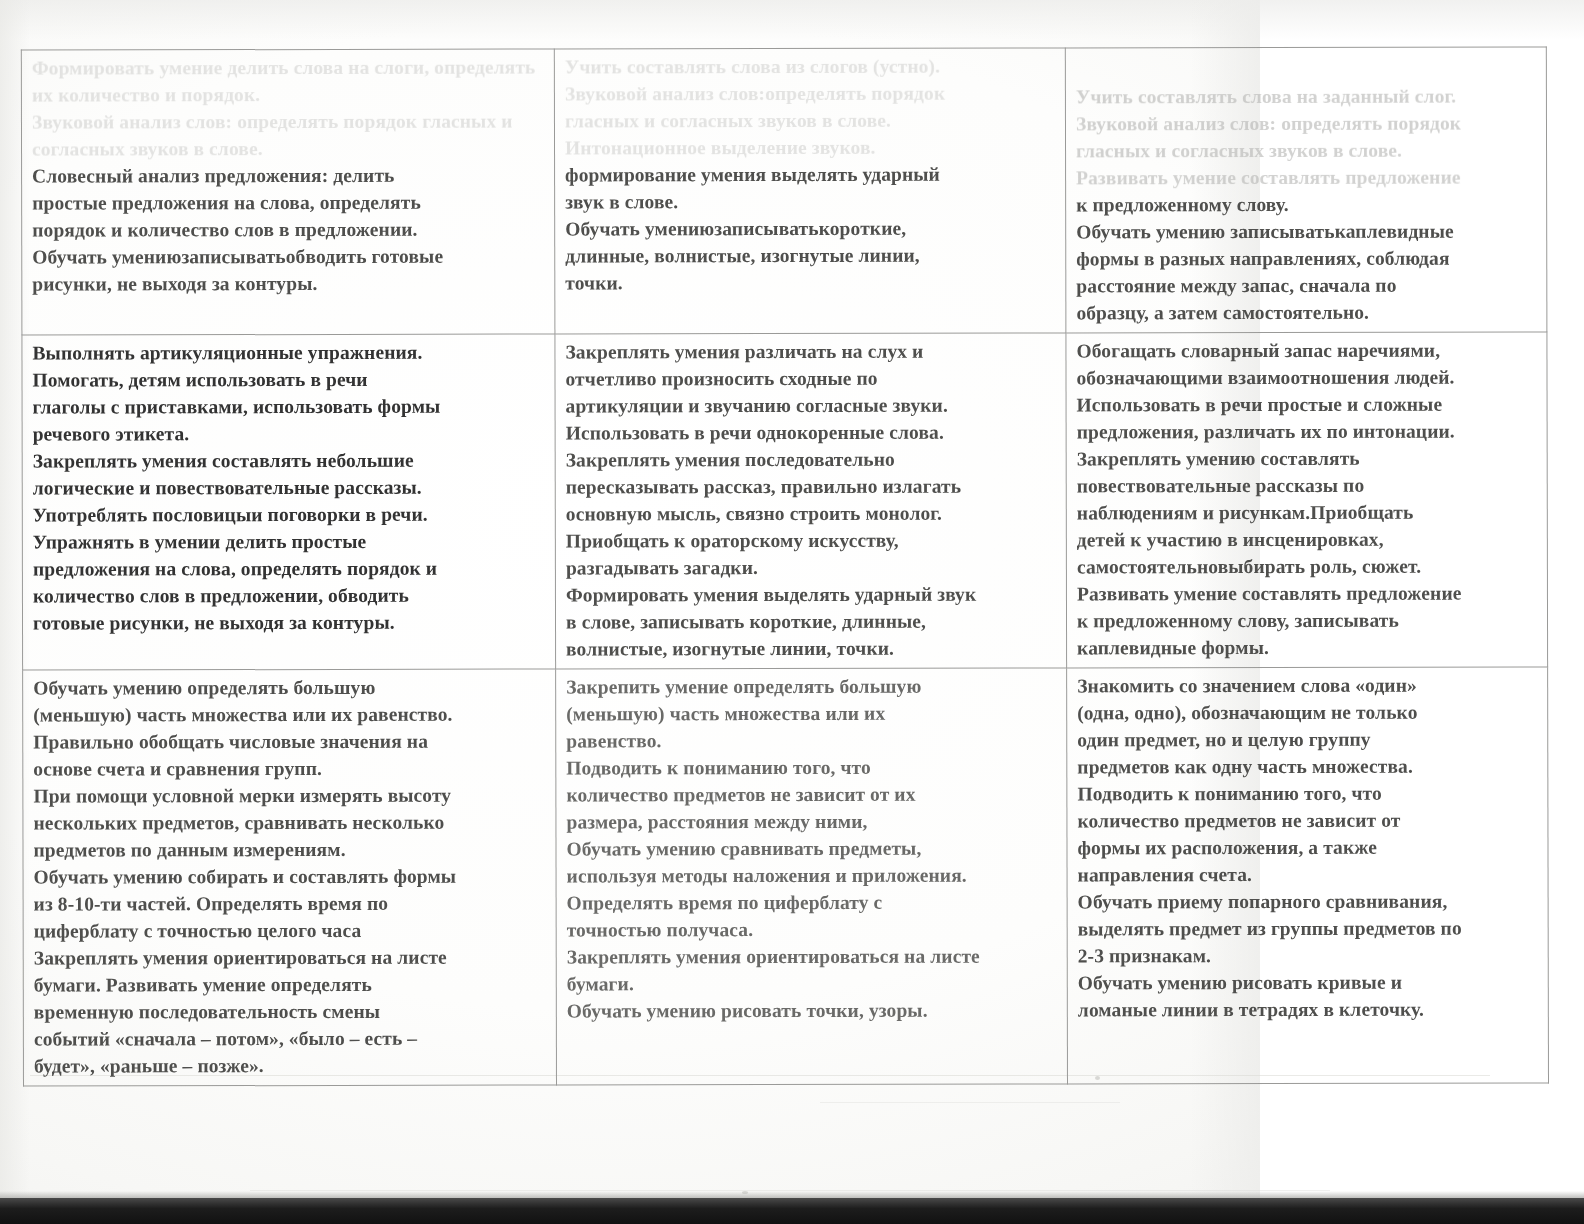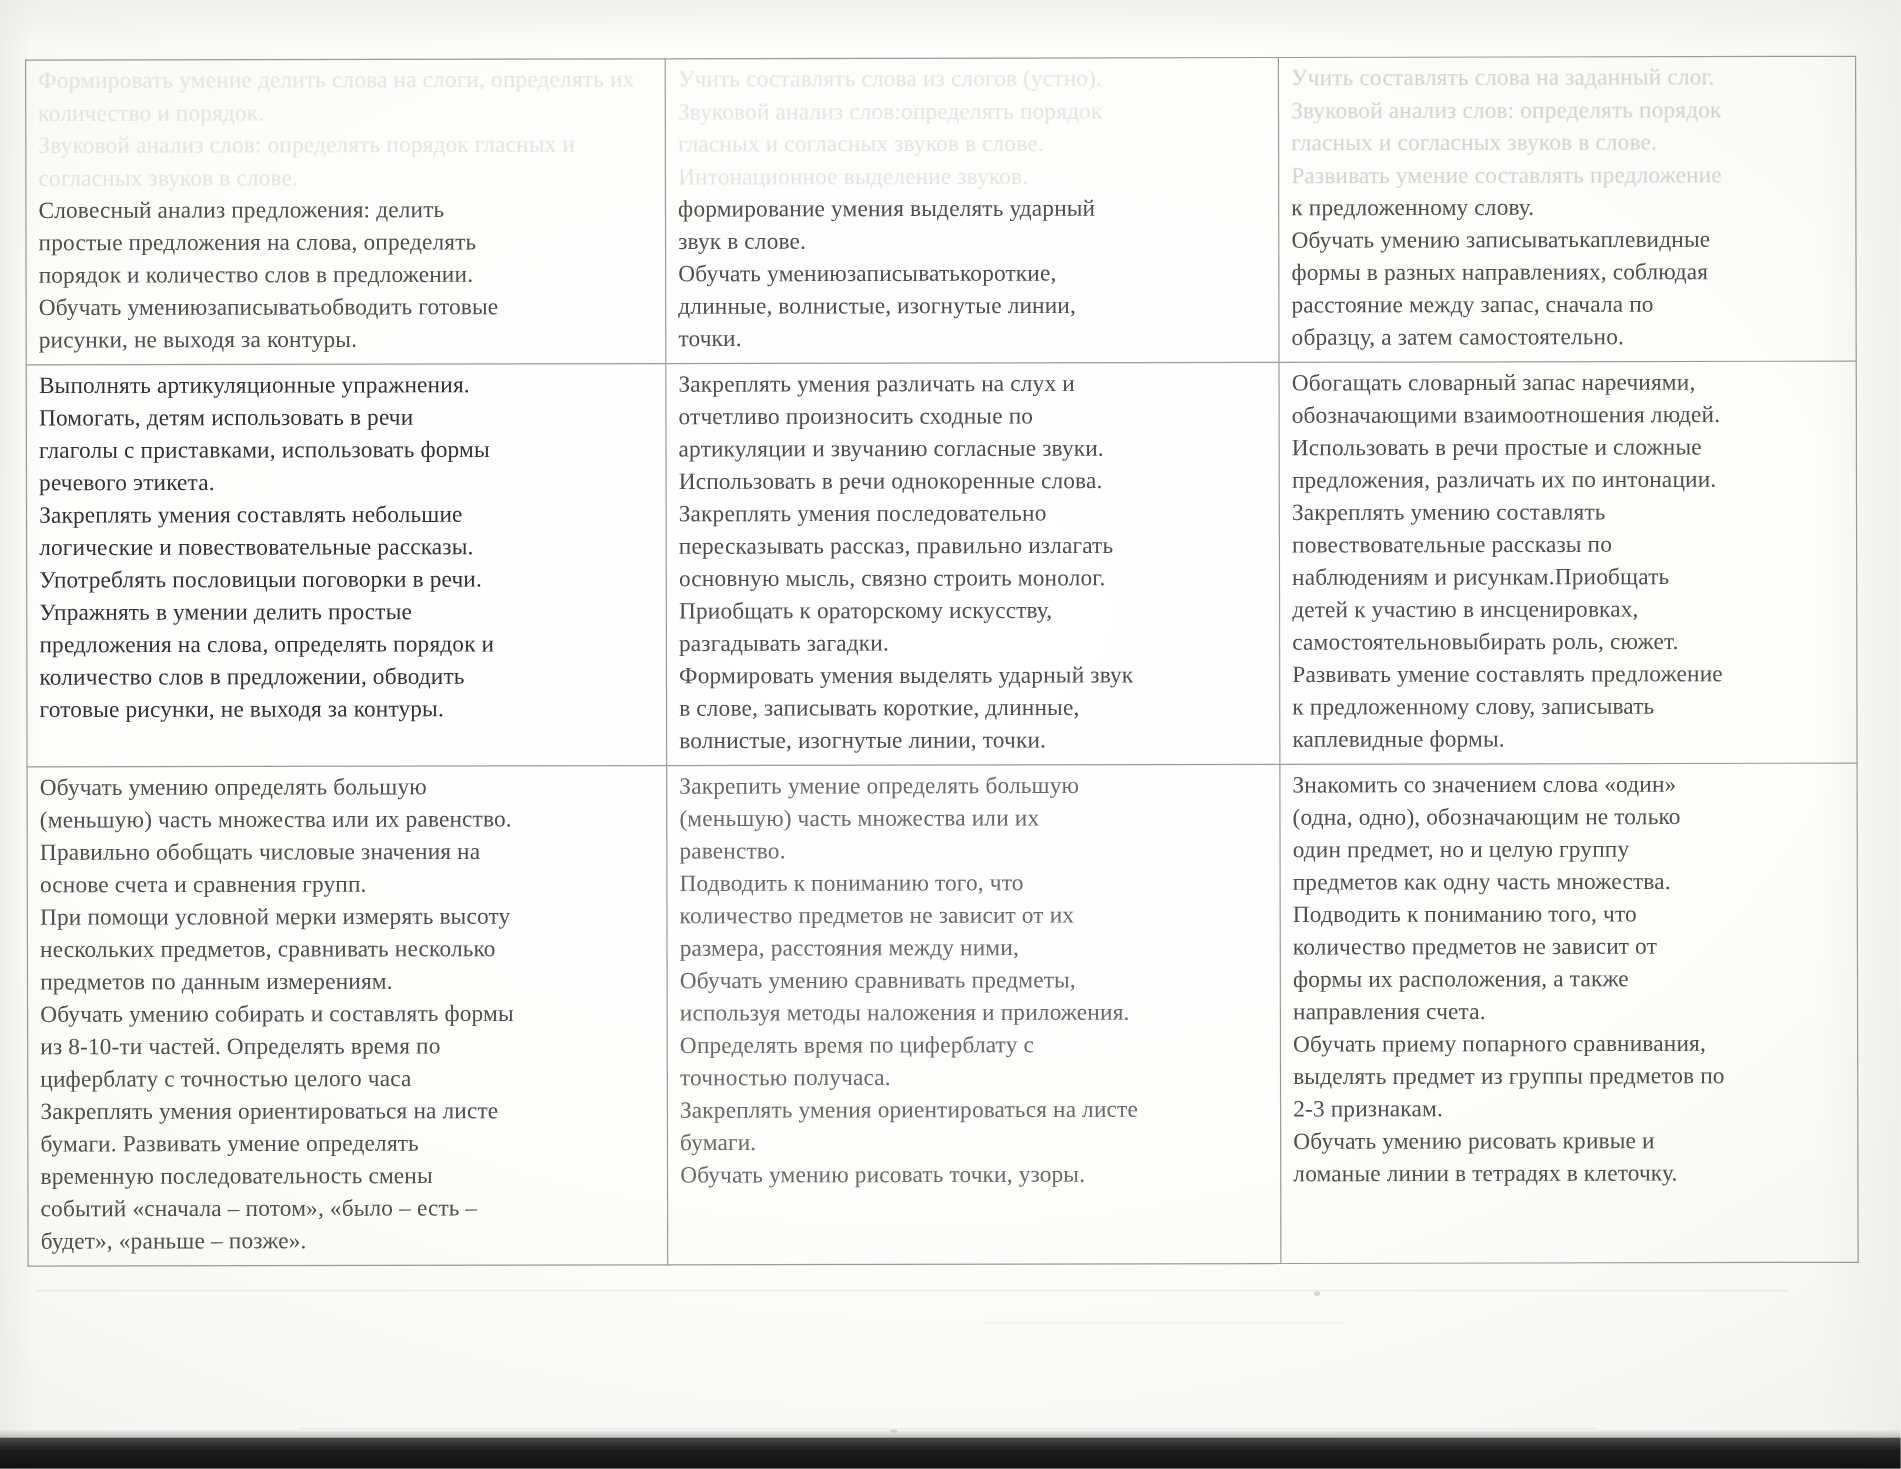--- a/index.html
+++ b/index.html
@@ -12,24 +12,25 @@
     background: #ffffff;
     font-family: "Liberation Serif", "DejaVu Serif", serif;
     overflow: hidden;
     position: relative;
   }
 
   
   #scan-page {
     position: absolute;
     left: 0; top: 0;
-    width: 1584px;
+    width: 1260px;
     height: 1224px;
     background:
       radial-gradient(ellipse 1400px 900px at 48% 42%, #ffffff 0%, #fdfdfc 55%, #f7f7f5 82%, #f1f1ef 100%);
+    font-weight: bold;
   }
 
   
   .scan-shade {
     position: absolute;
     pointer-events: none;
   }
   .shade-left {
     left: 0; top: 0; width: 30px; height: 1224px;
     background: linear-gradient(to right, #e9e9e6 0%, rgba(255,255,255,0) 100%);
@@ -99,20 +100,21 @@
   .cell-text {
     margin: 0;
     white-space: pre-line;
   }
 
   
   .faded {
     color: #b6b6b4;
     opacity: .62;
     filter: blur(0.35px);
+    margin-top: 31px;
   }
   .faded-strong {
     color: #c9c9c7;
     opacity: .5;
     filter: blur(0.6px);
   }
 
   
   .ink-normal { color: #333333; }
   .ink-light  { color: #4f4f4d; }

